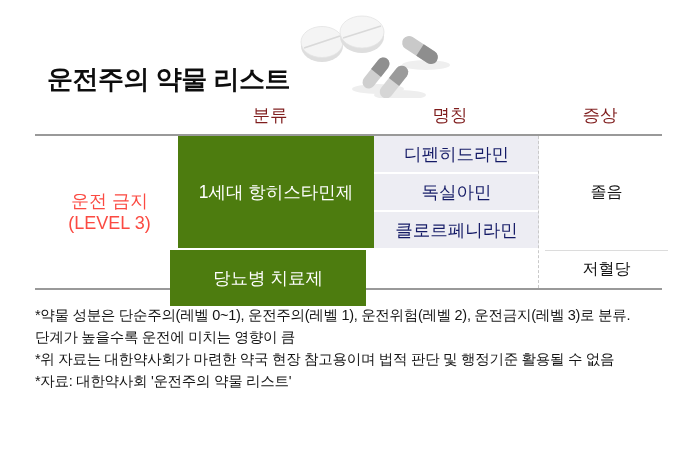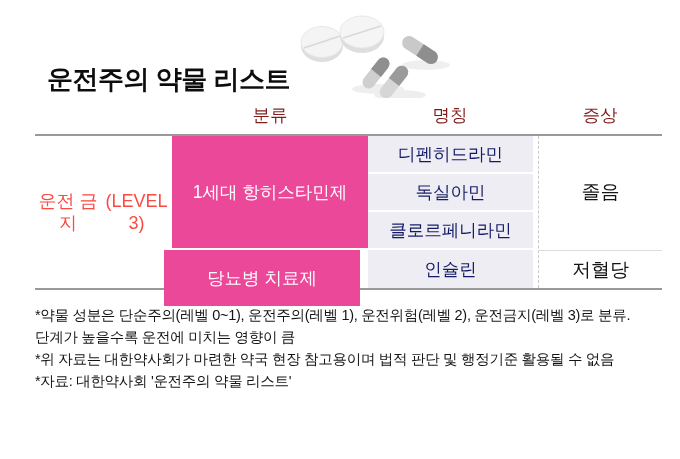--- a/index.html
+++ b/index.html
@@ -14,35 +14,35 @@
   .pills{position:absolute;left:288px;top:3px;}
   .col-headers{position:absolute;top:103px;left:0;width:680px;height:26px;}
   .col-header{position:absolute;top:0;width:200px;text-align:center;font-size:17.5px;color:#7f1d1d;}
   .hdr-category{left:170px;}
   .hdr-name{left:350px;}
   .hdr-symptom{left:500px;}
   .drug-table{
     position:absolute;left:35px;top:134px;width:627px;height:152px;
     border-top:2px solid #999;border-bottom:2px solid #999;
   }
-  .cell{position:absolute;display:flex;align-items:center;justify-content:center;text-align:center;}
+  .cell{position:absolute;display:flex;align-items:center;justify-content:center;text-align:left;margin-left:6px;}
   .label-cell{
-    left:0;top:0;width:137px;height:152px;flex-direction:row;
+    left:0;top:0;width:137px;height:152px;flex-direction:column;
     color:#fb4a42;font-size:18px;line-height:22px;font-weight:500;
   }
-  .navy{background:#ec4899;color:#ffffff;font-size:17.5px;font-weight:500;}
+  .navy{background:#4d7c0f;color:#ffffff;font-size:17.5px;font-weight:500;}
   .navy-1{left:137px;top:0;width:196px;height:112px;}
   .navy-2{left:129px;top:114px;width:196px;height:56px;}
   .lav{background:#ededf3;color:#141a66;font-size:17.5px;font-weight:500;left:333px;width:165px;}
   .lav-1{top:0;height:36px;}
   .lav-2{top:38px;height:36px;}
   .lav-3{top:76px;height:36px;}
   .lav-4{top:114px;height:38px;}
   .vdash{position:absolute;left:503px;top:0;height:152px;width:0;border-left:1px dashed #c9c9c9;}
-  .sym{left:504px;width:123px;color:#141414;font-size:19px;}
+  .sym{left:504px;width:123px;color:#141414;font-size:16px;}
   .sym-1{top:0;height:112px;}
   .sym-2{top:114px;height:38px;border-top:1px solid #dcdcdc;box-sizing:border-box;}
   .footnotes{
     position:absolute;left:35px;top:304px;width:632px;
     font-size:14.5px;line-height:22px;letter-spacing:-0.3px;color:#141414;
   }
 </style>
 </head>
 <body>
 
@@ -96,21 +96,20 @@
       <span>운전 금지</span>
       <span>(LEVEL 3)</span>
     </div>
 
     <div class="cell navy navy-1">1세대 항히스타민제</div>
     <div class="cell navy navy-2">당뇨병 치료제</div>
 
     <div class="cell lav lav-1">디펜히드라민</div>
     <div class="cell lav lav-3">클로르페니라민</div>
     <div class="cell lav lav-2">독실아민</div>
-    <div class="cell lav lav-4">인슐린</div>
 
     <div class="vdash"></div>
 
     <div class="cell sym sym-1">졸음</div>
     <div class="cell sym sym-2">저혈당</div>
 
   </div>
 
   <div class="footnotes">
     <div>*약물 성분은 단순주의(레벨 0~1), 운전주의(레벨 1), 운전위험(레벨 2), 운전금지(레벨 3)로 분류.</div>

